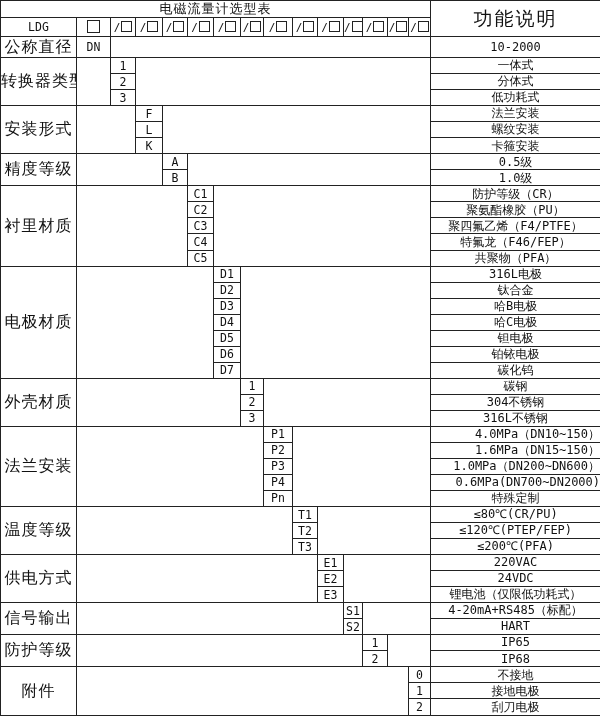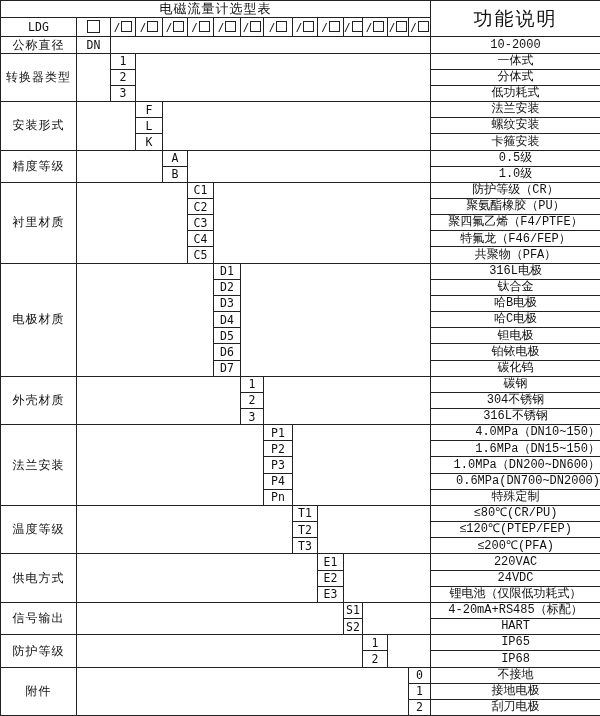--- a/index.html
+++ b/index.html
@@ -10,26 +10,26 @@
     font-family:"Liberation Sans","DejaVu Sans",sans-serif;
     font-size:12px;color:#111;background:#fff;
   }
   td{
     border:1px solid #222;padding:0;margin:0;
     text-align:center;vertical-align:middle;
     line-height:1.05;overflow:hidden;white-space:nowrap;
   }
   td.title{font-size:13px;letter-spacing:1px;}
   td.fhead{font-size:19px;letter-spacing:2px;}
-  td.label{font-size:12px;letter-spacing:1px;}
+  td.label{font-size:16px;letter-spacing:1px;}
   td.code,td.val{
     font-family:"DejaVu Sans Mono","Liberation Mono",monospace;
     font-size:11.5px;
   }
-  td.val{font-size:12px;font-family:Liberation Mono, monospace;}
+  td.val{font-size:12px;}
   td.val.left{text-align:right;padding-left:3px;}
   .sq{
     display:inline-block;width:9px;height:9px;
     border:1px solid #222;vertical-align:middle;
     margin:0 0 2px 1px;background:#fff;
   }
   .sq.lg{width:11px;height:11px;margin:0 0 2px 0;}
   .slot .sl{font-family:"DejaVu Sans Mono","Liberation Mono",monospace;font-size:11px;vertical-align:middle;}
 </style>
 </head>

